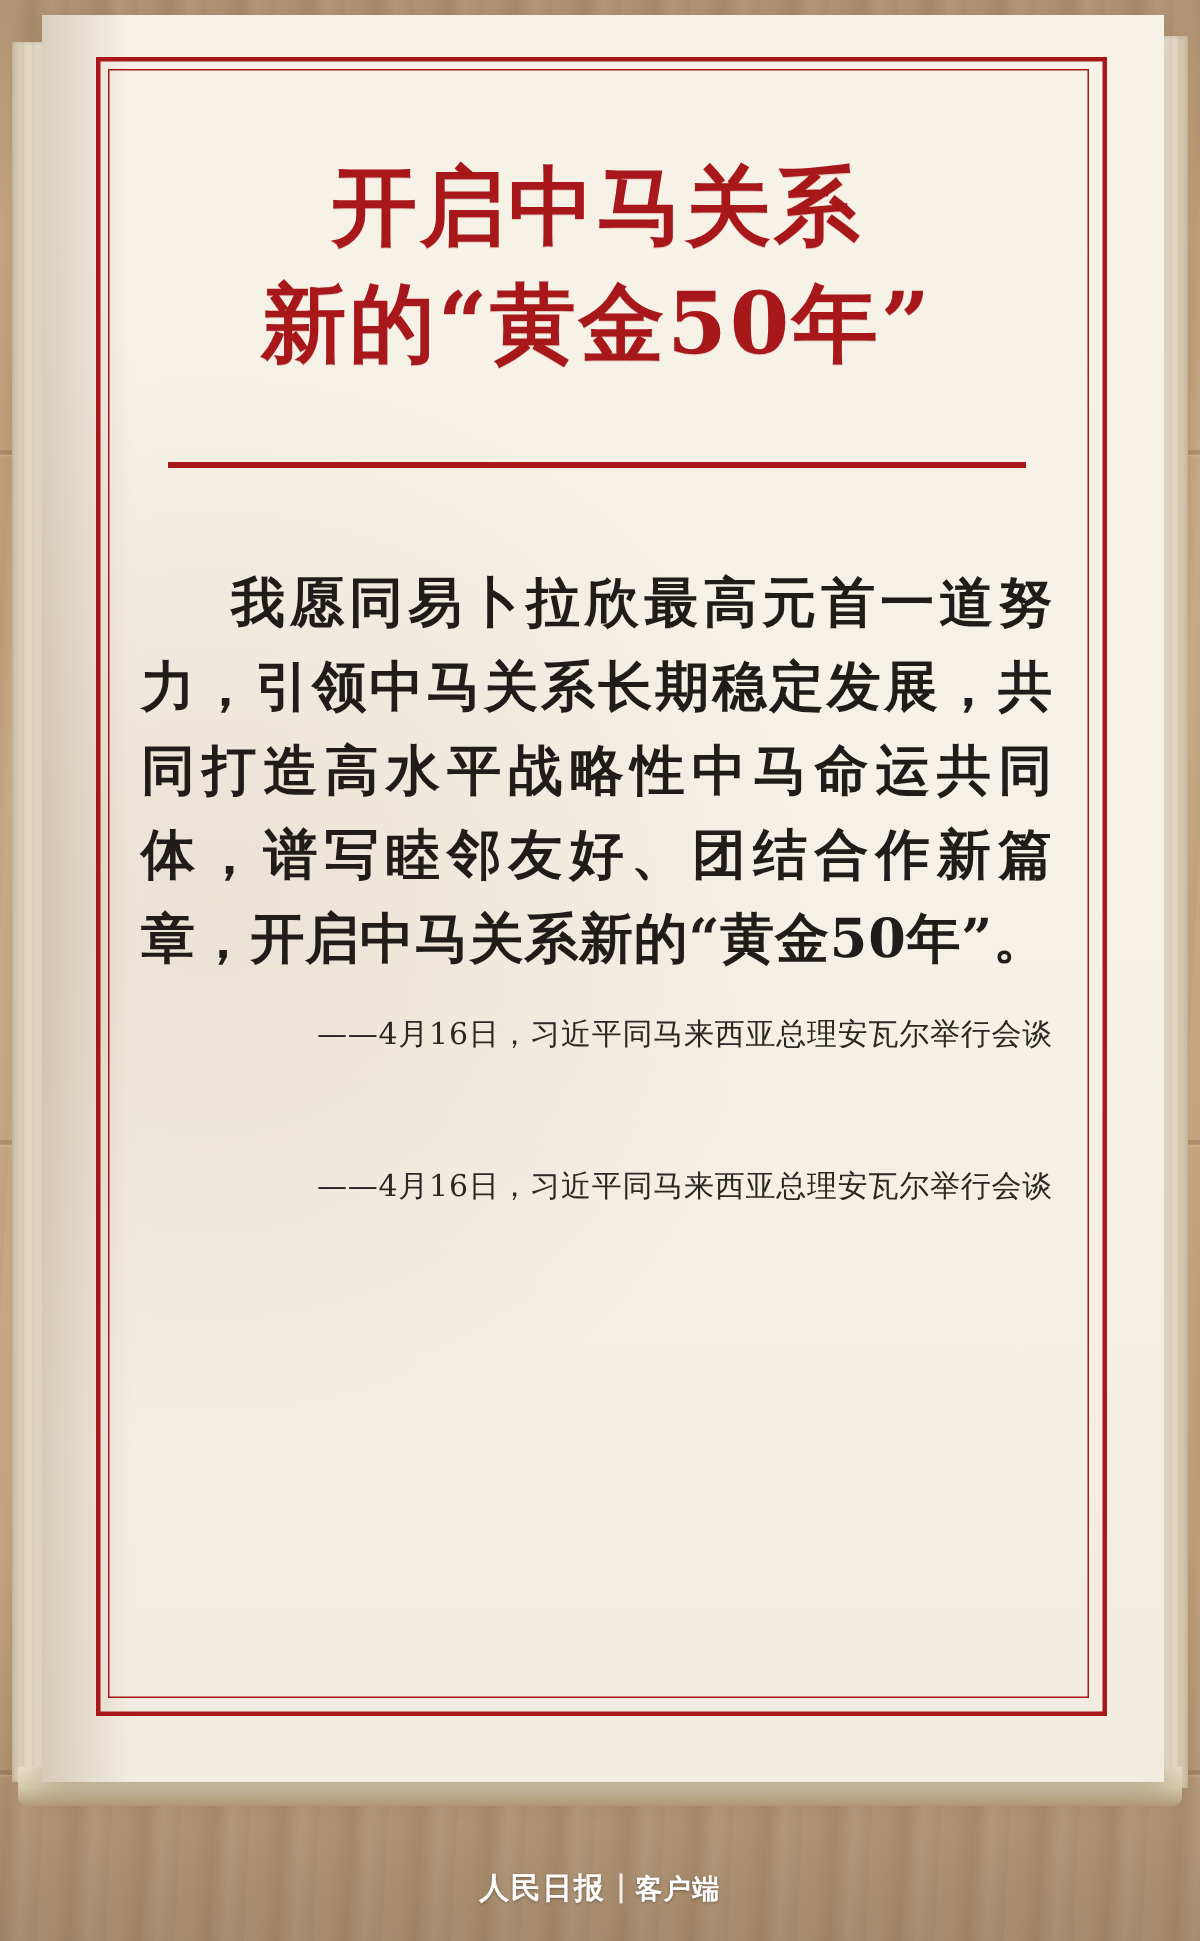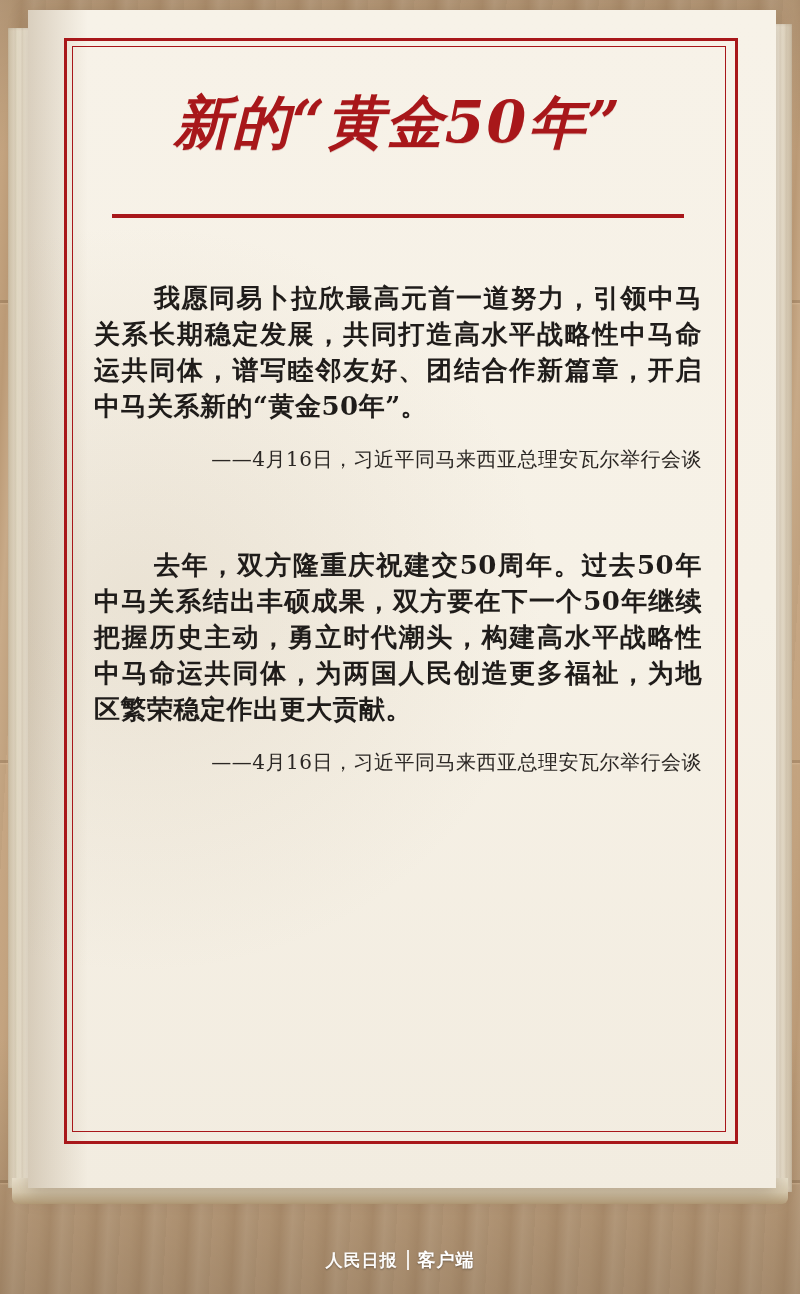--- a/index.html
+++ b/index.html
@@ -141,42 +141,41 @@
     color: #a8171a;
     font-family: "DejaVu Serif", "Liberation Serif", serif;
     font-weight: bold;
     font-size: 57px;
     line-height: 72px;
     letter-spacing: 2px;
     margin-top: 32px;
     text-shadow: 0 1px 0 rgba(120,10,10,0.18);
   }
   .title-line2 {
-    margin-top: 16px;
-    font-style: italic;
+    margin-top: 6px;
   }
 
   .title-rule {
     width: 572px;
     height: 4px;
     background: #a8171a;
     margin: 56px auto 0 auto;
   }
 
   .quote-block {
     margin-top: 62px;
   }
   .quote-block.second {
     margin-top: 74px;
   }
   .quote-text {
     font-family: "DejaVu Serif", "Liberation Serif", serif;
     color: #1f1c1a;
-    font-size: 26px;
-    line-height: 36px;
+    font-size: 36px;
+    line-height: 56px;
     text-align: justify;
     text-justify: inter-ideograph;
     letter-spacing: 0.5px;
     padding: 0 6px;
     text-indent: 60px;
     font-weight: 600;
   }
   .quote-source {
     margin-top: 22px;
     text-align: right;
@@ -199,21 +198,21 @@
     gap: 10px;
   }
   .footer-mark {
     display: flex;
     align-items: center;
     gap: 9px;
   }
   .rmrb-logo {
     font-family: "DejaVu Serif", "Liberation Serif", serif;
     color: #ffffff;
-    font-size: 17px;
+    font-size: 20px;
     font-weight: bold;
     letter-spacing: 1px;
     opacity: .97;
     text-shadow: 0 1px 2px rgba(0,0,0,0.35);
   }
   .footer-divider {
     width: 2px;
     height: 20px;
     background: rgba(255,255,255,0.85);
   }
@@ -243,31 +242,31 @@
     <div class="book-bottom-edge"></div>
 
     <div class="page">
       <div class="page-inner-shadow"></div>
 
       <div class="frame-outer"></div>
       <div class="frame-inner"></div>
 
       <div class="content">
 
+        <div class="title">开启中马关系</div>
         <div class="title title-line2">新的“黄金50年”</div>
 
         <div class="title-rule"></div>
 
         <div class="quote-block">
           <div class="quote-text">我愿同易卜拉欣最高元首一道努力，引领中马关系长期稳定发展，共同打造高水平战略性中马命运共同体，谱写睦邻友好、团结合作新篇章，开启中马关系新的“黄金50年”。</div>
           <div class="quote-source">——4月16日，习近平同马来西亚总理安瓦尔举行会谈</div>
         </div>
 
         <div class="quote-block second">
-          <div class="quote-text">去年，双方隆重庆祝建交50周年。过去50年中马关系结出丰硕成果，双方要在下一个50年继续把握历史主动，勇立时代潮头，构建高水平战略性中马命运共同体，为两国人民创造更多福祉，为地区繁荣稳定作出更大贡献。</div>
           <div class="quote-source">——4月16日，习近平同马来西亚总理安瓦尔举行会谈</div>
         </div>
 
       </div>
     </div>
   </div>
 
   <div class="footer">
     <div class="footer-mark">
       <span class="rmrb-logo">人民日报</span>

